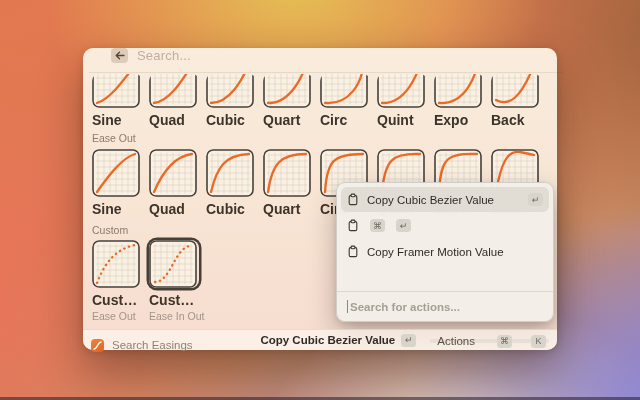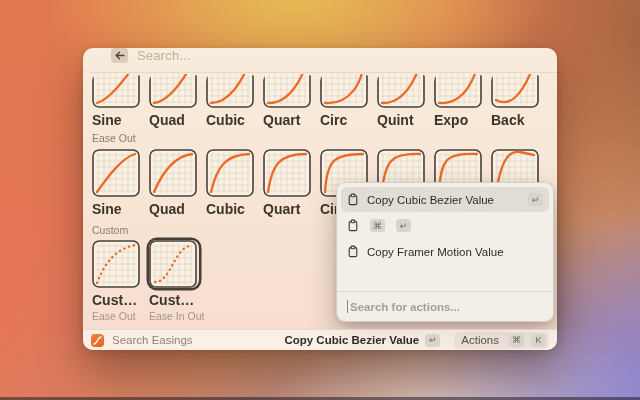--- a/index.html
+++ b/index.html
@@ -53,28 +53,28 @@
     color:#6e675d;font-size:9px;display:flex;align-items:center;justify-content:center;
     margin-left:3px;}
   .menu-search{border-top:1px solid rgba(0,0,0,.10);height:29px;display:flex;
     align-items:center;padding:0 10px;}
   .menu-search .cursor{width:1px;height:13px;background:#8b857b;margin-right:2px;}
   .menu-search .ph{font-size:11.5px;color:#a69f93;font-weight:bold;}
   
   .footer{position:absolute;left:0;bottom:0;width:100%;height:21px;
     box-sizing:border-box;border-top:1px solid rgba(90,60,40,.12);
     background:rgba(252,247,238,.72);border-radius:0 0 10px 10px;
-    display:flex;align-items:center;padding:0 8px;gap:8px;}
+    display:flex;padding:9px 8px;gap:8px;}
   .app-icon{width:13px;height:13px;border-radius:4px;flex:0 0 auto;
     background:linear-gradient(150deg,#f08142,#e4621f);display:flex;
     align-items:center;justify-content:center;}
   .footer-app-name{font-size:11.5px;color:#8e8275;flex:1;}
   .footer-primary{font-size:11.5px;font-weight:700;color:#2e2a25;}
   .footer-group{display:flex;align-items:center;gap:3px;}
-  .actions-pill{display:flex;align-items:center;gap:4px;background:rgba(0,0,0,.05);
+  .actions-pill{display:flex;align-items:center;gap:16px;background:rgba(0,0,0,.05);
     border-radius:5px;padding:2px 3px 2px 7px;margin-left:6px;}
   .actions-label{font-size:11.5px;color:#575148;margin-right:3px;}
 </style>
 </head>
 <body>
 
 <div class="wallpaper"></div>
 <div class="bottom-strip"></div>
 
 <div class="window">

